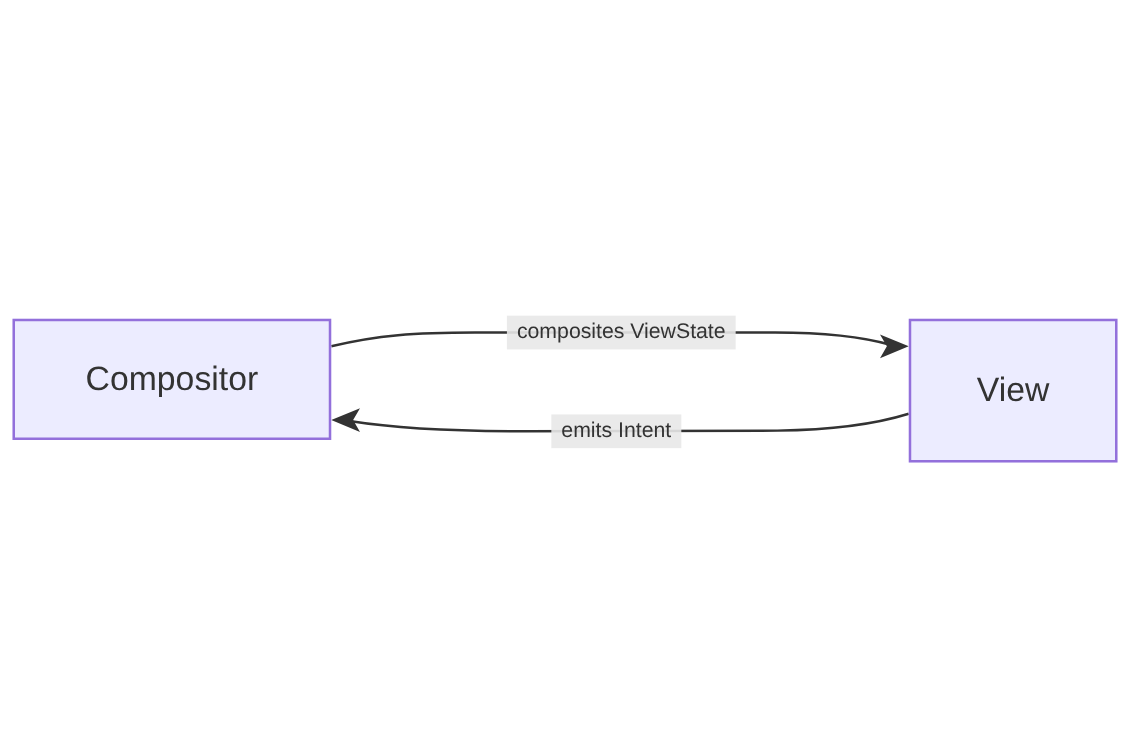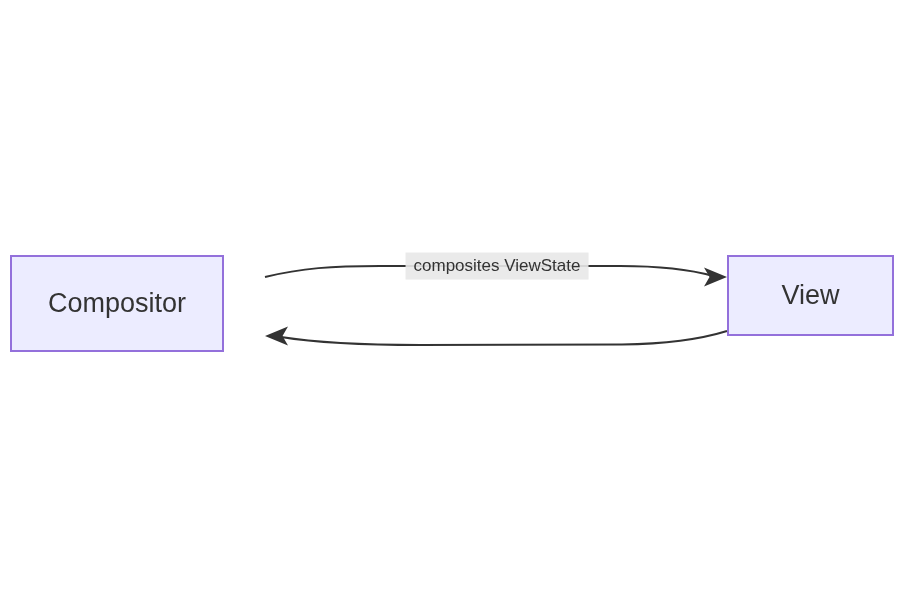--- a/index.html
+++ b/index.html
@@ -36,28 +36,28 @@
     box-sizing: border-box;
     background: var(--node-fill, #ECECFF);
     border: 2px solid var(--node-border, #9370DB);
     display: flex;
     align-items: center;
     justify-content: center;
   }
   .node-compositor {
     left: 10px;
     top: 255px;
-    width: 214px;
+    width: 255px;
     height: 97px;
   }
   .node-view {
     left: 727px;
     top: 255px;
     width: 167px;
-    height: 81px;
+    height: 115px;
   }
   .node-label {
     color: var(--text, #333333);
     font-size: 27px;
     line-height: 1.2;
     white-space: nowrap;
   }
   .edge-label {
     position: absolute;
     transform: translate(-50%, -50%);
@@ -96,14 +96,15 @@
   <div class="node node-compositor">
     <span class="node-label">Compositor</span>
   </div>
 
   <div class="node node-view">
     <span class="node-label">View</span>
   </div>
 
   <div class="edge-label edge-label-top">composites ViewState</div>
 
+  <div class="edge-label edge-label-bottom">emits Intent</div>
 
 </div>
 
 </body></html>

